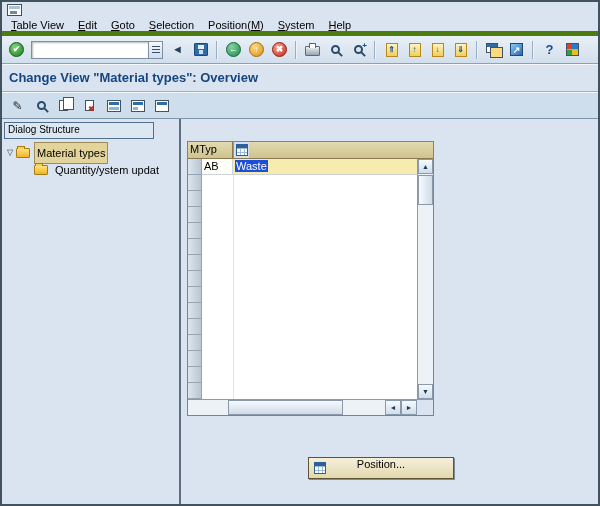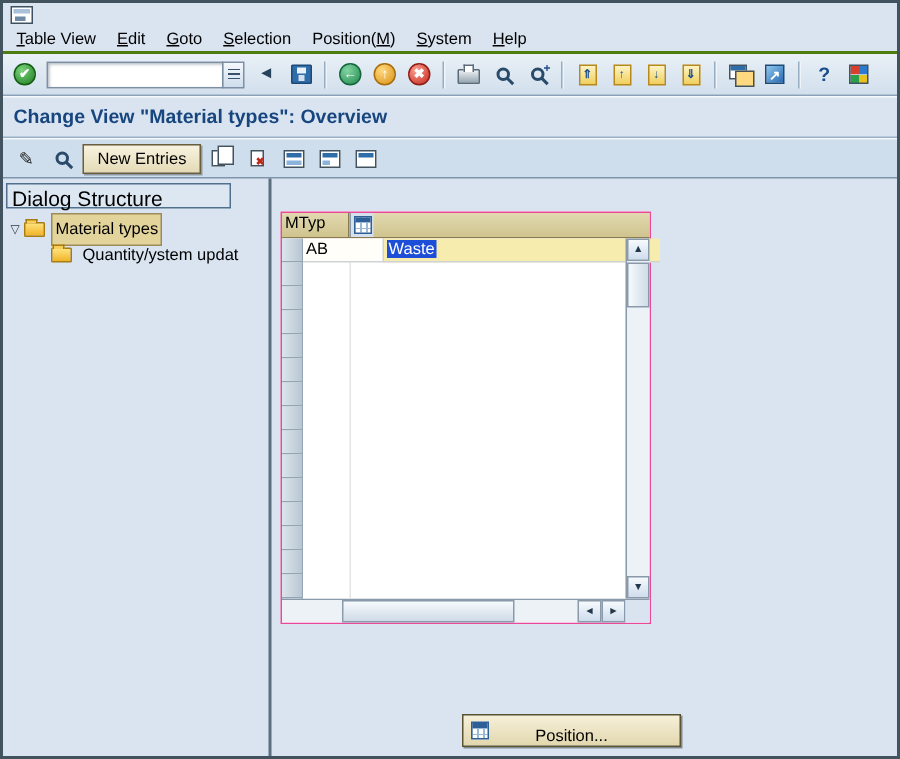--- a/index.html
+++ b/index.html
@@ -2,21 +2,21 @@
 <html><head>
 <meta charset="utf-8">
 <style>
 *{margin:0;padding:0;box-sizing:border-box}
 html,body{background:#fff}
 #window{position:relative;width:600px;height:506px;font-family:"Liberation Sans",sans-serif;background:#d9e4f0;border:2px solid #42525f;overflow:hidden;color:#000}
 .sysrow{height:15px;display:flex;align-items:center;padding-left:5px}
 .screen-icon{width:15px;height:12px;border:1px solid #3f5060;background:#fff;position:relative}
 .screen-icon::before{content:"";position:absolute;left:1px;top:1px;right:1px;height:3px;background:#a9c2da}
 .screen-icon::after{content:"";position:absolute;left:2px;bottom:1px;width:7px;height:3px;background:#6f8aa5}
-.menubar{height:19px;display:flex;align-items:center;padding-left:2px;border-bottom:2px solid #4d7c0f}
+.menubar{height:19px;display:flex;align-items:flex-start;padding-left:2px;border-bottom:5px solid #4d7c0f}
 .menu-item{font-size:11px;padding:2px 7px;white-space:nowrap;cursor:default}
 .accel{text-decoration:underline}
 .toolbar{height:28px;display:flex;align-items:center;padding:0 4px;gap:2px;background:linear-gradient(#e9f0f7,#d2dfec);border-bottom:1px solid #8ba1b8}
 .tb-btn{min-width:21px;height:21px;display:flex;align-items:center;justify-content:center;border:1px solid transparent;position:relative}
 .sep{width:2px;height:18px;margin:0 3px;border-left:1px solid #98aec2;border-right:1px solid #eef4fa}
 .ic-circle{width:15px;height:15px;border-radius:50%;display:flex;align-items:center;justify-content:center;color:#fff;font-size:9px;font-weight:bold;line-height:1}
 .c-enter{background:radial-gradient(circle at 35% 30%,#7cd47c,#1d7c1d);border:1px solid #135c13}
 .c-back{background:radial-gradient(circle at 35% 30%,#83d4a3,#1f8a4c);border:1px solid #14663a}
 .c-exit{background:radial-gradient(circle at 35% 30%,#ffd97f,#d99114);border:1px solid #a86c0a}
 .c-cancel{background:radial-gradient(circle at 35% 30%,#ff9f8f,#c0271b);border:1px solid #8f1d14}
@@ -48,21 +48,21 @@
 .ic-copy{width:9px;height:11px;background:#fff;border:1px solid #42525f;position:relative;margin-right:4px}
 .ic-copy::after{content:"";position:absolute;left:3px;top:-4px;width:9px;height:11px;background:#fff;border:1px solid #42525f}
 .ic-delpage{width:9px;height:11px;background:#fff;border:1px solid #42525f;position:relative}
 .ic-delx{position:absolute;right:-1px;bottom:-2px;font-size:7px;color:#c0271b;font-weight:bold;line-height:1}
 .ic-seltbl{width:14px;height:12px;border:1px solid #42525f;background:#fff;position:relative}
 .ic-seltbl::before{content:"";position:absolute;left:1px;right:1px;top:1px;height:3px;background:#2e6da8}
 .ic-seltbl.all::after{content:"";position:absolute;left:1px;right:1px;top:6px;height:3px;background:#8ab4dc}
 .ic-seltbl.block::after{content:"";position:absolute;left:1px;width:5px;top:6px;height:3px;background:#8ab4dc}
 .content{position:absolute;left:0;top:117px;right:0;bottom:0;display:flex}
 .sidebar{width:179px;border-right:2px solid #5c6e80;padding:3px 0 0 2px;overflow:hidden}
-.ds-header{width:150px;height:17px;border:1px solid #50708e;background:#dce7f2;font-size:14px;padding:1px 3px;margin-bottom:5px}
+.ds-header{width:150px;height:17px;border:1px solid #50708e;background:#dce7f2;font-size:10px;padding:1px 3px;margin-bottom:5px}
 .tree-row{height:17px;display:flex;align-items:center;font-size:11px;white-space:nowrap;cursor:default}
 .expander{width:12px;font-size:8px;color:#2a3a4a;text-align:center}
 .folder{width:14px;height:10px;background:linear-gradient(#ffe27a,#f0b429);border:1px solid #a87c10;border-radius:1px;position:relative;margin-right:4px;flex:0 0 auto}
 .folder::before{content:"";position:absolute;top:-3px;left:0;width:6px;height:2px;background:#f7cf5a;border:1px solid #a87c10;border-bottom:none}
 .tree-label{padding:1px 3px}
 .tree-label.selected{background:#e3d49b;border:1px solid #9c8c5a;padding:4px 2px}
 .tree-row.child{padding-left:30px}
 .main{flex:1;position:relative}
 .tc{position:absolute;left:6px;top:22px;width:247px;background:#fff;border:1px solid #ec4899}
 .thead{display:flex;height:17px;border-bottom:1px solid #8a7a52;background:linear-gradient(#e2d9b0,#cfc48e)}
@@ -71,34 +71,34 @@
 .th-desc{width:184px;padding-left:3px}
 .th-settings{width:16px;display:flex;align-items:center;justify-content:center;background:#d4e0ec;border:none;border-left:1px solid #8a9aaa;padding:0}
 .ic-tablegrid{width:12px;height:12px;border:1px solid #2e5f96;background:linear-gradient(#2e5f96 0 3px,rgba(0,0,0,0) 3px),repeating-linear-gradient(90deg,rgba(0,0,0,0) 0 3px,#9ab8d8 3px 4px),repeating-linear-gradient(rgba(0,0,0,0) 0 3px,#9ab8d8 3px 4px),#fff}
 .tmiddle{display:flex}
 .tbody{position:relative;width:229px;height:240px;background:#fff}
 .colline{position:absolute;left:45px;top:0;bottom:0;width:1px;background:#e4e4e4}
 .markers{position:absolute;left:0;top:0;width:14px}
 .marker-cell{height:16px;background:linear-gradient(90deg,#dde5ec,#b9c6d2);border-bottom:1px solid #93a5b5;border-right:1px solid #93a5b5}
 .data-row{position:absolute;left:14px;top:0;height:16px;display:flex;font-size:11px}
 .cell{padding:1px 2px;border-bottom:1px solid #cdd3d9;border-right:1px solid #cdd3d9;white-space:nowrap;overflow:hidden}
-.cell-mtyp{width:54px;background:#fffef8}
+.cell-mtyp{width:31px;background:#fffef8}
 .cell-desc{width:184px;background:#f6ecae;border-right:none}
 .sel-text{background:#1d4ed8;color:#fff;padding:0 1px}
 .vscroll{position:relative;width:16px;height:240px;background:#edf2f7;border-left:1px solid #8a9aaa}
 .sbtn{position:absolute;left:0;width:15px;height:15px;border:1px solid #8a9aaa;background:linear-gradient(#f6fafd,#cfdded);display:flex;align-items:center;justify-content:center;font-size:7px;color:#24384c}
 .vs-up{top:0}
 .vs-down{bottom:0}
 .vs-thumb{position:absolute;left:0;top:16px;width:15px;height:30px;border:1px solid #8a9aaa;background:linear-gradient(90deg,#f6fafd,#cfdbe7)}
 .hscroll{display:flex;height:16px;border-top:1px solid #8a9aaa;background:#edf2f7}
 .hs-track{position:relative;flex:1}
 .hs-thumb{position:absolute;left:40px;top:0;width:115px;height:15px;border:1px solid #8a9aaa;background:linear-gradient(#f6fafd,#cfdbe7)}
 .hs-btn{width:16px;height:15px;border:1px solid #8a9aaa;background:linear-gradient(#f6fafd,#cfdded);display:flex;align-items:center;justify-content:center;font-size:7px;color:#24384c}
 .hs-corner{width:16px;background:#d9e4f0}
-.pos-btn{position:absolute;left:127px;top:357px;width:146px;height:22px;background:linear-gradient(#f6f0da,#e2d7ae);border:1px solid #5c5330;box-shadow:1px 1px 0 rgba(40,50,60,.5);display:flex;align-items:flex-end;justify-content:center;font-size:11px;cursor:default}
+.pos-btn{position:absolute;left:127px;top:338px;width:146px;height:22px;background:linear-gradient(#f6f0da,#e2d7ae);border:1px solid #5c5330;box-shadow:1px 1px 0 rgba(40,50,60,.5);display:flex;align-items:flex-start;justify-content:center;font-size:11px;cursor:default}
 .pos-btn .ic-tablegrid{position:absolute;left:5px;top:4px}
 </style>
 </head>
 <body>
 
 <div id="window">
 
   <div class="sysrow">
     <span class="screen-icon"></span>
   </div>
@@ -182,23 +182,20 @@
   <div class="titlebar">
     <span>Change View "Material types": Overview</span>
   </div>
 
   <div class="apptoolbar">
     <div class="tb-btn">
         <span class="ic-pencil">✎</span>
       </div>
     <div class="tb-btn">
         <span class="ic-mag"></span>
-      </div>
-    <div class="sap-btn">
-        <span>New Entries</span>
       </div>
     <div class="tb-btn">
         <span class="ic-copy"></span>
       </div>
     <div class="tb-btn">
         <span class="ic-delpage">
           <span class="ic-delx">✖</span>
         </span>
       </div>
     <div class="tb-btn">

